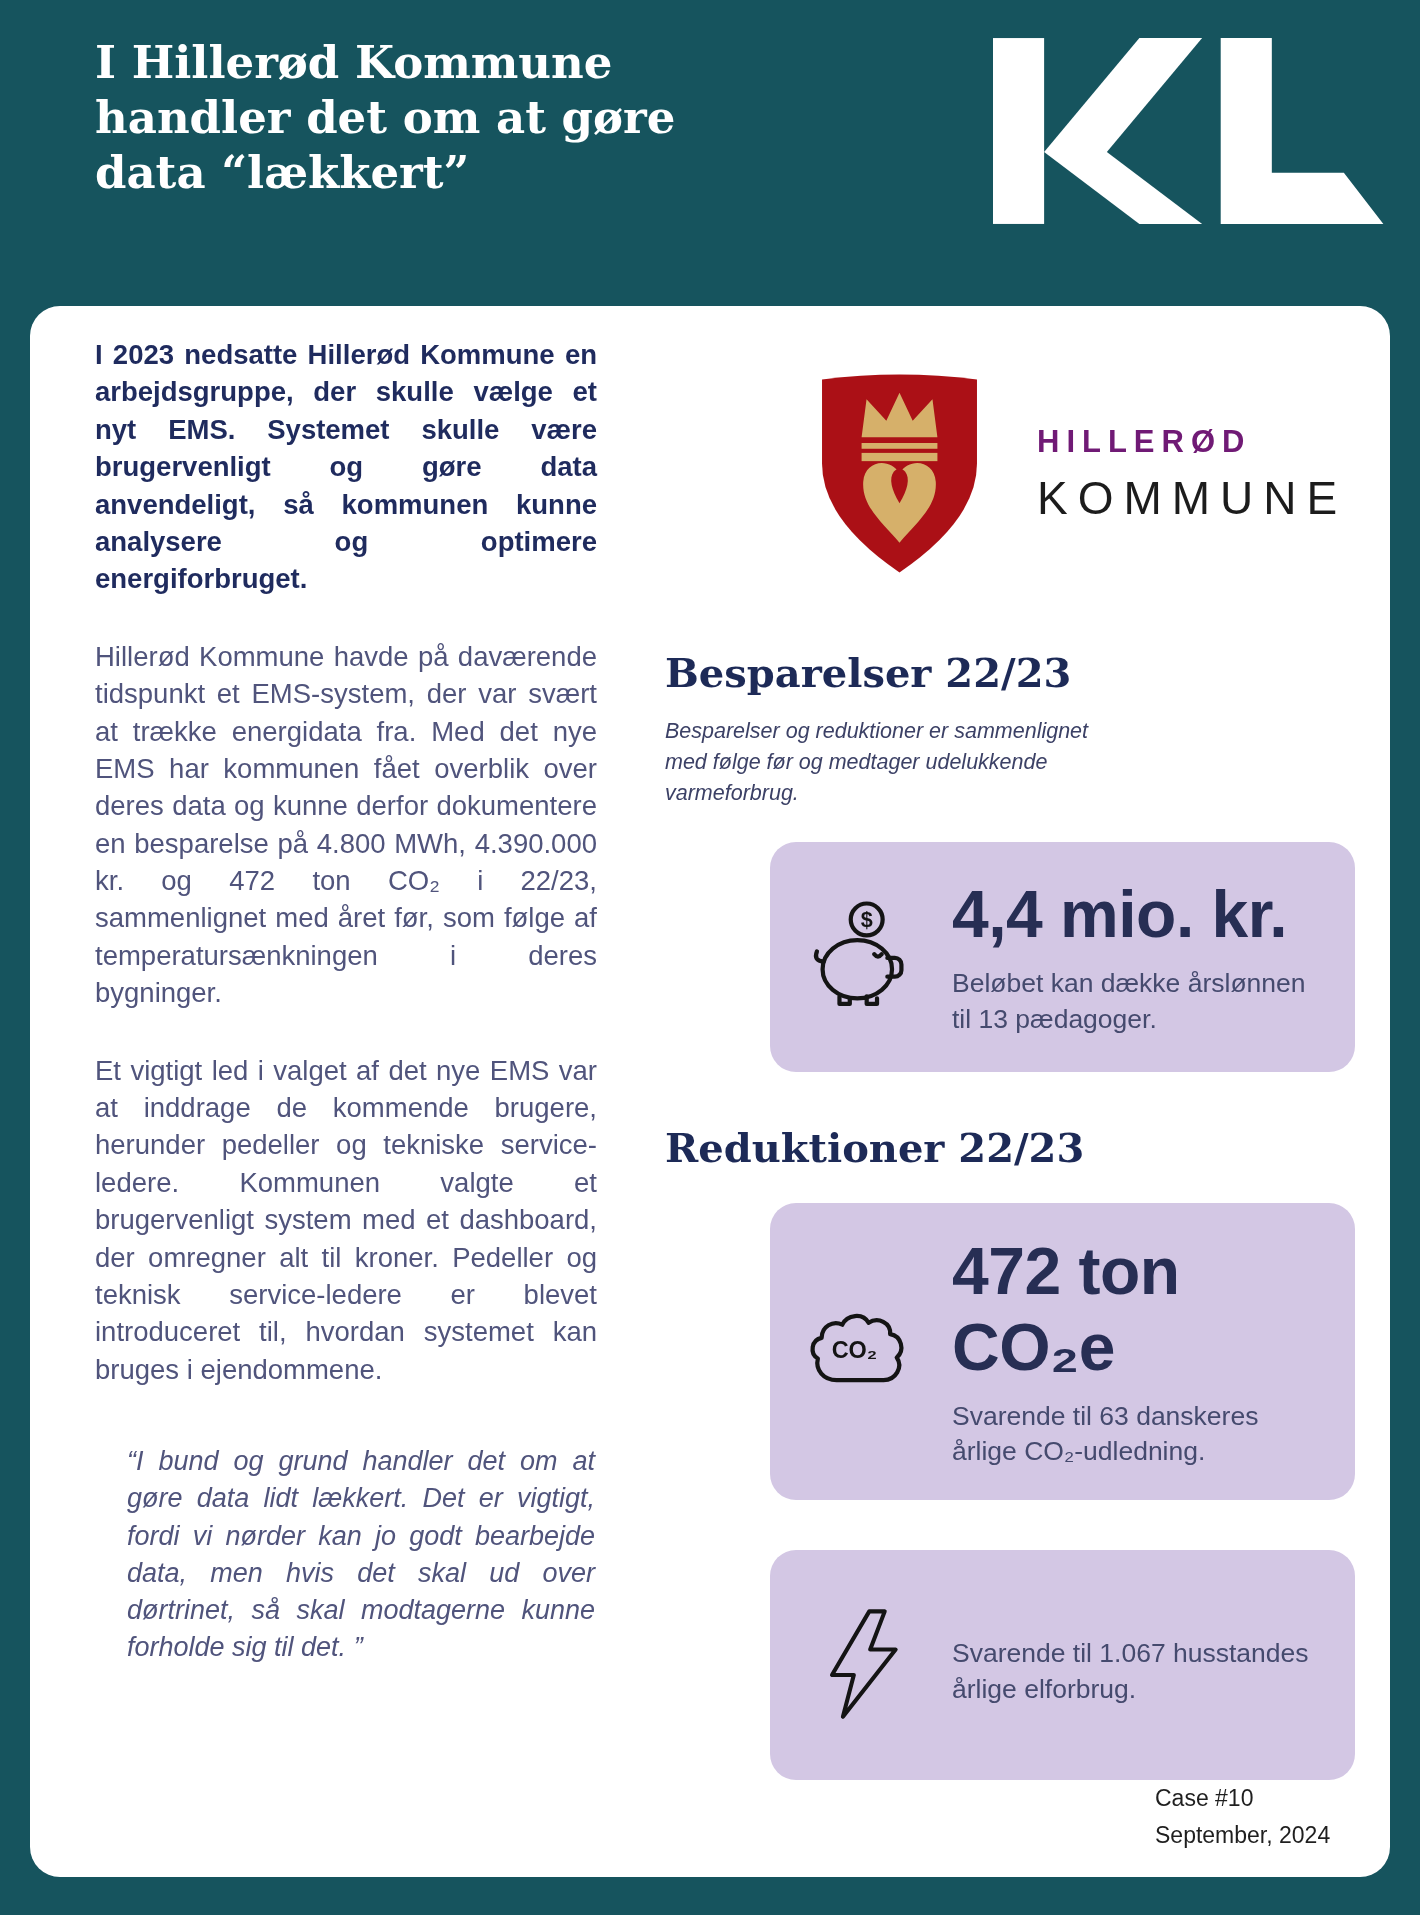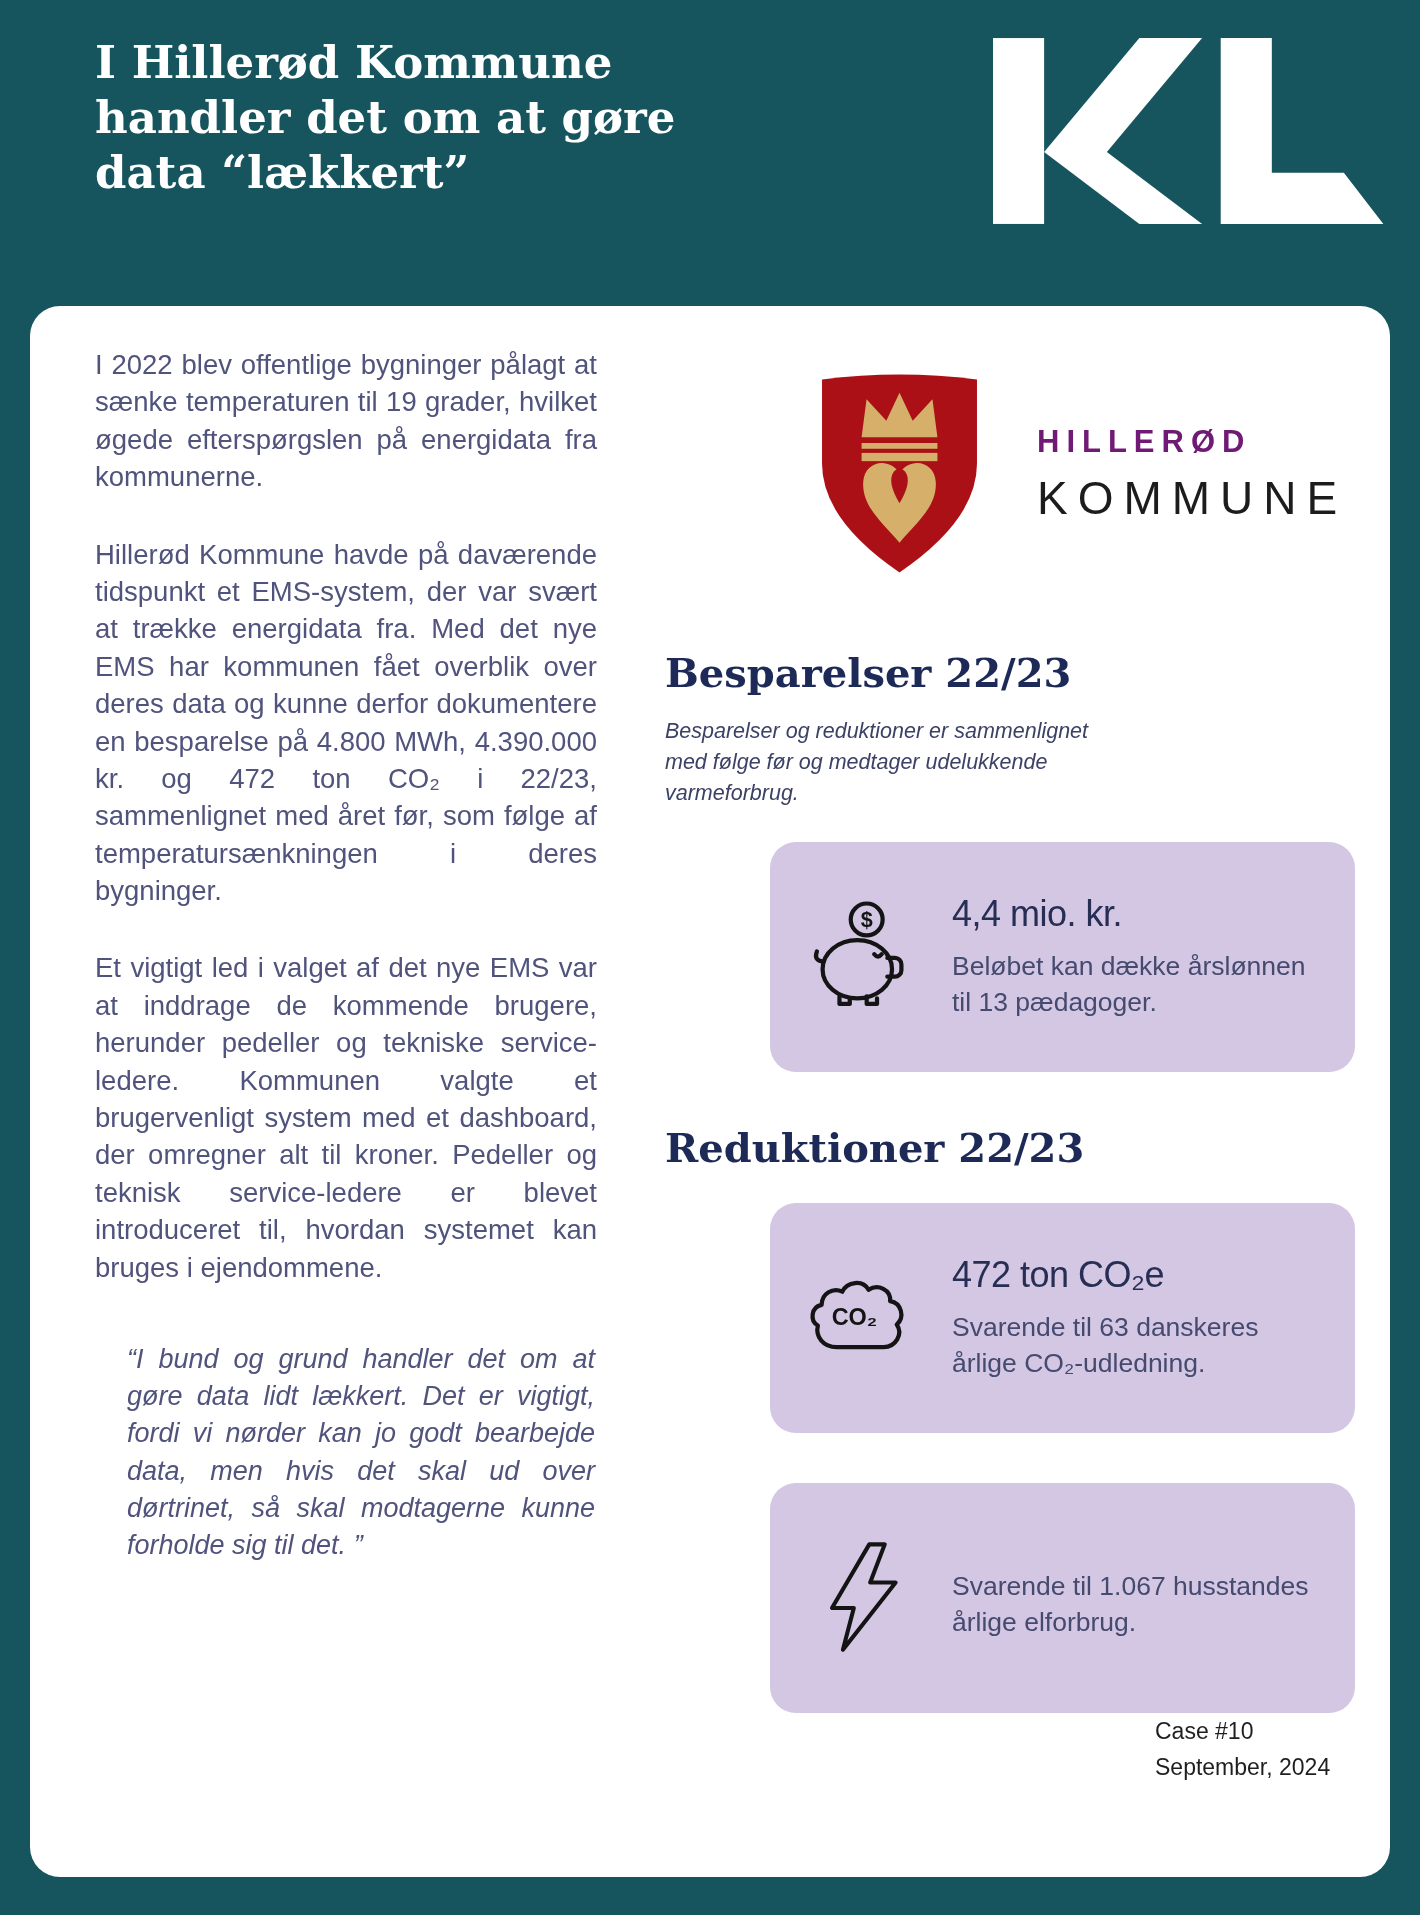--- a/index.html
+++ b/index.html
@@ -28,21 +28,21 @@
   .stat-heading{margin-top:66px;font-family:"DejaVu Serif",serif;font-weight:bold;
         color:#1d2a57;font-size:40px;}
   .stat-note{margin-top:20px;width:470px;color:#3c4166;font-size:21.5px;line-height:1.45;
         font-style:italic;}
   .stat-box{margin-top:32px;margin-left:105px;width:585px;min-height:230px;border-radius:26px;
         background:#d3c7e4;display:flex;align-items:center;gap:26px;box-sizing:border-box;
         padding:30px 30px 30px 28px;}
   .stat-box + .stat-heading{margin-top:52px;}
   .stat-box + .stat-box{margin-top:50px;}
   .stat-icon{flex:0 0 128px;display:flex;justify-content:center;align-items:center;}
-  .stat-value{color:#272e54;font-size:36px;font-weight:normal;letter-spacing:-0.5px;}
+  .stat-value{color:#272e54;font-size:66px;font-weight:bold;letter-spacing:-0.5px;}
   .stat-caption{margin-top:14px;color:#454a6e;font-size:26.5px;line-height:1.35;}
   .case-info{padding-left:490px;color:#1f1f1f;font-size:23px;line-height:1.6;}
 </style>
 </head>
 <body>
 
 <div class="page">
 
   <div class="header-title">
     <div>I Hillerød Kommune</div>
@@ -57,21 +57,21 @@
         <polygon points="44,98 126,0 180,0 98,98"></polygon>
         <polygon points="44,98 98,98 180,160 126,160"></polygon>
         <path d="M196,0 h44 v116 h62 l34,44 h-140 z"></path>
       </g>
     </svg>
   </div>
 
   <div class="card">
 
     <div class="left-col">
-      <p class="para">I 2022 blev offentlige bygninger pålagt at sænke temperaturen til 19 grader, hvilket øgede efterspørgslen på energidata fra kommunerne.</p>
+      <p class="intro">I 2023 nedsatte Hillerød Kommune en arbejdsgruppe, der skulle vælge et nyt EMS. Systemet skulle være brugervenligt og gøre data anvendeligt, så kommunen kunne analysere og optimere energiforbruget.</p>
       <p class="para">Hillerød Kommune havde på daværende tidspunkt et EMS-system, der var svært at trække energidata fra. Med det nye EMS har kommunen fået overblik over deres data og kunne derfor dokumentere en besparelse på 4.800 MWh, 4.390.000 kr. og 472 ton CO₂ i 22/23, sammenlignet med året før, som følge af temperatursænkningen i deres bygninger.</p>
       <p class="para">Et vigtigt led i valget af det nye EMS var at inddrage de kommende brugere, herunder pedeller og tekniske service-ledere. Kommunen valgte et brugervenligt system med et dashboard, der omregner alt til kroner. Pedeller og teknisk service-ledere er blevet introduceret til, hvordan systemet kan bruges i ejendommene.</p>
       <p class="quote">“I bund og grund handler det om at gøre data lidt lækkert. Det er vigtigt, fordi vi nørder kan jo godt bearbejde data, men hvis det skal ud over dørtrinet, så skal modtagerne kunne forholde sig til det. ”</p>
 
     </div>
 
     <div class="right-col">
 
       <div class="muni-row">
         <span>

